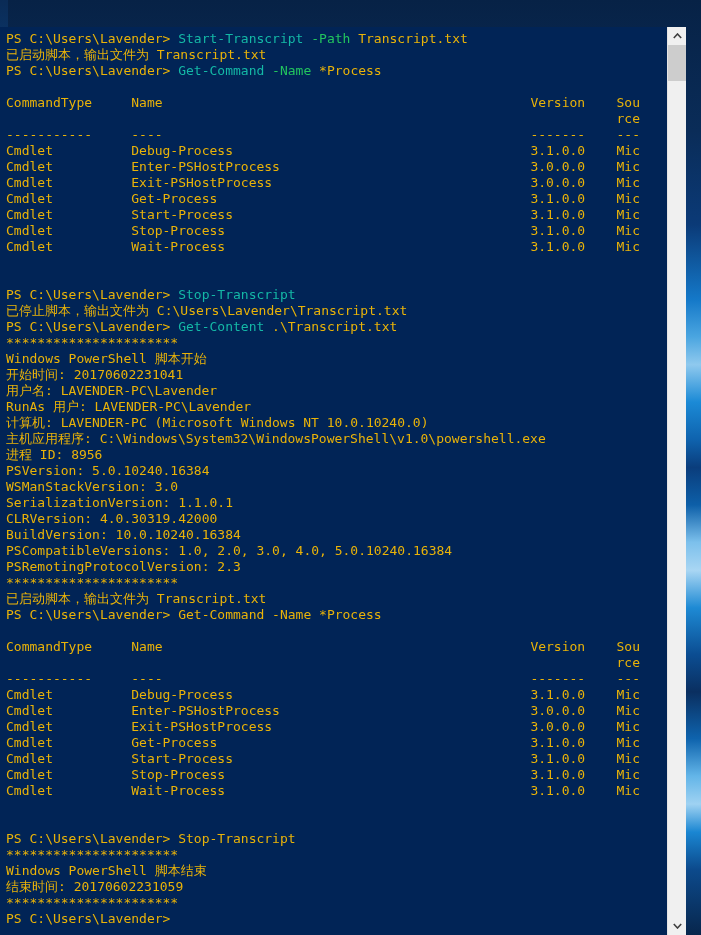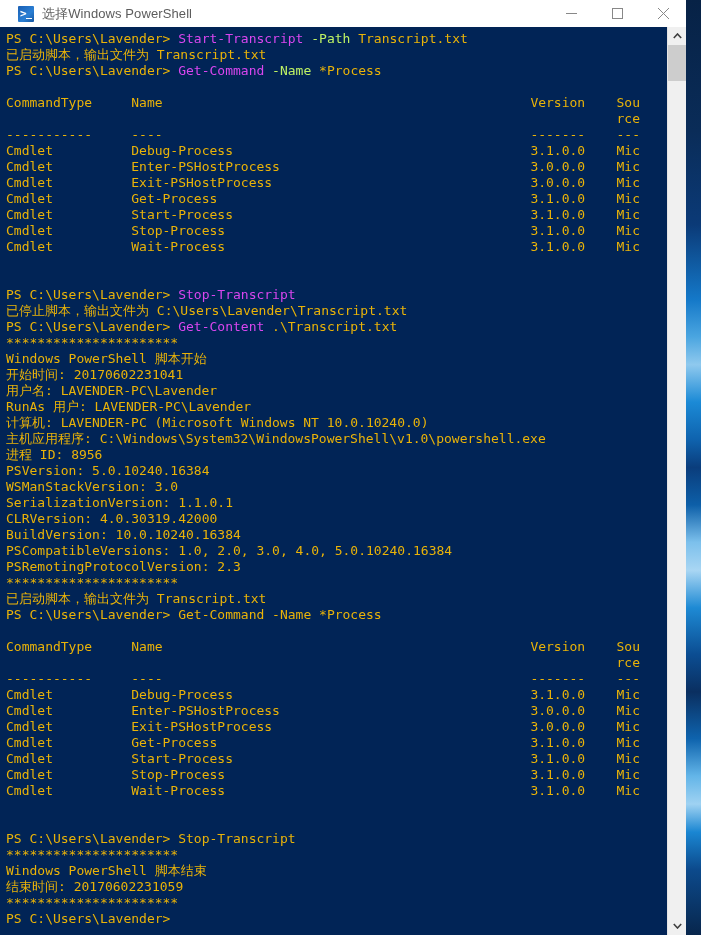--- a/index.html
+++ b/index.html
@@ -140,22 +140,22 @@
     width: 660px;
     font-family: "DejaVu Sans Mono", "Liberation Mono", monospace;
     font-size: 13px;
     line-height: 16px;
     white-space: pre;
     color: #ffffff;
     letter-spacing: 0.0px;
   }
   .line { height: 16px; white-space: pre; }
   .c-white  { color: #eab308; }
-  .c-yellow { color: #d946ef; }
-  .c-gray   { color: #bef264; }
+  .c-yellow { color: #14b8a6; }
+  .c-gray   { color: #22c55e; }
 
   
   #scrollbar {
     position: absolute;
     right: 0;
     top: 27px;
     width: 18px;
     height: 908px;
     background: #f0f0f0;
     border-left: 1px solid #e4e4e4;
@@ -189,42 +189,20 @@
   }
 </style>
 </head>
 <body>
 
 <div id="desktop"></div>
 <div id="desktop-left"></div>
 
 <div id="window">
 
-  <div id="titlebar">
-    <div id="app-icon"></div>
-    <div id="title-text">选择Windows PowerShell</div>
-    <div id="win-controls">
-      <div class="win-btn">
-        <svg width="11" height="11" viewBox="0 0 11 11">
-          <line x1="0" y1="5.5" x2="11" y2="5.5" stroke="#888888" stroke-width="1"></line>
-        </svg>
-      </div>
-      <div class="win-btn">
-        <svg width="11" height="11" viewBox="0 0 11 11">
-          <rect x="0.5" y="0.5" width="10" height="10" fill="none" stroke="#888888" stroke-width="1"></rect>
-        </svg>
-      </div>
-      <div class="win-btn">
-        <svg width="11" height="11" viewBox="0 0 11 11">
-          <line x1="0" y1="0" x2="11" y2="11" stroke="#888888" stroke-width="1"></line>
-          <line x1="11" y1="0" x2="0" y2="11" stroke="#888888" stroke-width="1"></line>
-        </svg>
-      </div>
-    </div>
-  </div>
 
   <div id="console">
     <div id="console-text"><div class="line"><span class="c-white">PS C:\Users\Lavender&gt; </span><span class="c-yellow">Start-Transcript</span><span class="c-white"> </span><span class="c-gray">-Path</span><span class="c-white"> Transcript.txt</span></div><div class="line"><span class="c-white">已启动脚本，输出文件为 Transcript.txt</span></div><div class="line"><span class="c-white">PS C:\Users\Lavender&gt; </span><span class="c-yellow">Get-Command</span><span class="c-white"> </span><span class="c-gray">-Name</span><span class="c-white"> *Process</span></div><div class="line">&nbsp;</div><div class="line"><span class="c-white">CommandType     Name                                               Version    Sou</span></div><div class="line"><span class="c-white">                                                                              rce</span></div><div class="line"><span class="c-white">-----------     ----                                               -------    ---</span></div><div class="line"><span class="c-white">Cmdlet          Debug-Process                                      3.1.0.0    Mic</span></div><div class="line"><span class="c-white">Cmdlet          Enter-PSHostProcess                                3.0.0.0    Mic</span></div><div class="line"><span class="c-white">Cmdlet          Exit-PSHostProcess                                 3.0.0.0    Mic</span></div><div class="line"><span class="c-white">Cmdlet          Get-Process                                        3.1.0.0    Mic</span></div><div class="line"><span class="c-white">Cmdlet          Start-Process                                      3.1.0.0    Mic</span></div><div class="line"><span class="c-white">Cmdlet          Stop-Process                                       3.1.0.0    Mic</span></div><div class="line"><span class="c-white">Cmdlet          Wait-Process                                       3.1.0.0    Mic</span></div><div class="line">&nbsp;</div><div class="line">&nbsp;</div><div class="line"><span class="c-white">PS C:\Users\Lavender&gt; </span><span class="c-yellow">Stop-Transcript</span></div><div class="line"><span class="c-white">已停止脚本，输出文件为 C:\Users\Lavender\Transcript.txt</span></div><div class="line"><span class="c-white">PS C:\Users\Lavender&gt; </span><span class="c-yellow">Get-Content</span><span class="c-white"> .\Transcript.txt</span></div><div class="line"><span class="c-white">**********************</span></div><div class="line"><span class="c-white">Windows PowerShell 脚本开始</span></div><div class="line"><span class="c-white">开始时间: 20170602231041</span></div><div class="line"><span class="c-white">用户名: LAVENDER-PC\Lavender</span></div><div class="line"><span class="c-white">RunAs 用户: LAVENDER-PC\Lavender</span></div><div class="line"><span class="c-white">计算机: LAVENDER-PC (Microsoft Windows NT 10.0.10240.0)</span></div><div class="line"><span class="c-white">主机应用程序: C:\Windows\System32\WindowsPowerShell\v1.0\powershell.exe</span></div><div class="line"><span class="c-white">进程 ID: 8956</span></div><div class="line"><span class="c-white">PSVersion: 5.0.10240.16384</span></div><div class="line"><span class="c-white">WSManStackVersion: 3.0</span></div><div class="line"><span class="c-white">SerializationVersion: 1.1.0.1</span></div><div class="line"><span class="c-white">CLRVersion: 4.0.30319.42000</span></div><div class="line"><span class="c-white">BuildVersion: 10.0.10240.16384</span></div><div class="line"><span class="c-white">PSCompatibleVersions: 1.0, 2.0, 3.0, 4.0, 5.0.10240.16384</span></div><div class="line"><span class="c-white">PSRemotingProtocolVersion: 2.3</span></div><div class="line"><span class="c-white">**********************</span></div><div class="line"><span class="c-white">已启动脚本，输出文件为 Transcript.txt</span></div><div class="line"><span class="c-white">PS C:\Users\Lavender&gt; Get-Command -Name *Process</span></div><div class="line">&nbsp;</div><div class="line"><span class="c-white">CommandType     Name                                               Version    Sou</span></div><div class="line"><span class="c-white">                                                                              rce</span></div><div class="line"><span class="c-white">-----------     ----                                               -------    ---</span></div><div class="line"><span class="c-white">Cmdlet          Debug-Process                                      3.1.0.0    Mic</span></div><div class="line"><span class="c-white">Cmdlet          Enter-PSHostProcess                                3.0.0.0    Mic</span></div><div class="line"><span class="c-white">Cmdlet          Exit-PSHostProcess                                 3.0.0.0    Mic</span></div><div class="line"><span class="c-white">Cmdlet          Get-Process                                        3.1.0.0    Mic</span></div><div class="line"><span class="c-white">Cmdlet          Start-Process                                      3.1.0.0    Mic</span></div><div class="line"><span class="c-white">Cmdlet          Stop-Process                                       3.1.0.0    Mic</span></div><div class="line"><span class="c-white">Cmdlet          Wait-Process                                       3.1.0.0    Mic</span></div><div class="line">&nbsp;</div><div class="line">&nbsp;</div><div class="line"><span class="c-white">PS C:\Users\Lavender&gt; Stop-Transcript</span></div><div class="line"><span class="c-white">**********************</span></div><div class="line"><span class="c-white">Windows PowerShell 脚本结束</span></div><div class="line"><span class="c-white">结束时间: 20170602231059</span></div><div class="line"><span class="c-white">**********************</span></div><div class="line"><span class="c-white">PS C:\Users\Lavender&gt;</span></div></div>
   </div>
 
   <div id="scrollbar">
     <div id="sb-up">
       <svg width="9" height="6" viewBox="0 0 9 6">
         <path d="M0.8 5 L4.5 1 L8.2 5" fill="none" stroke="#404040" stroke-width="1.6"></path>
       </svg>

